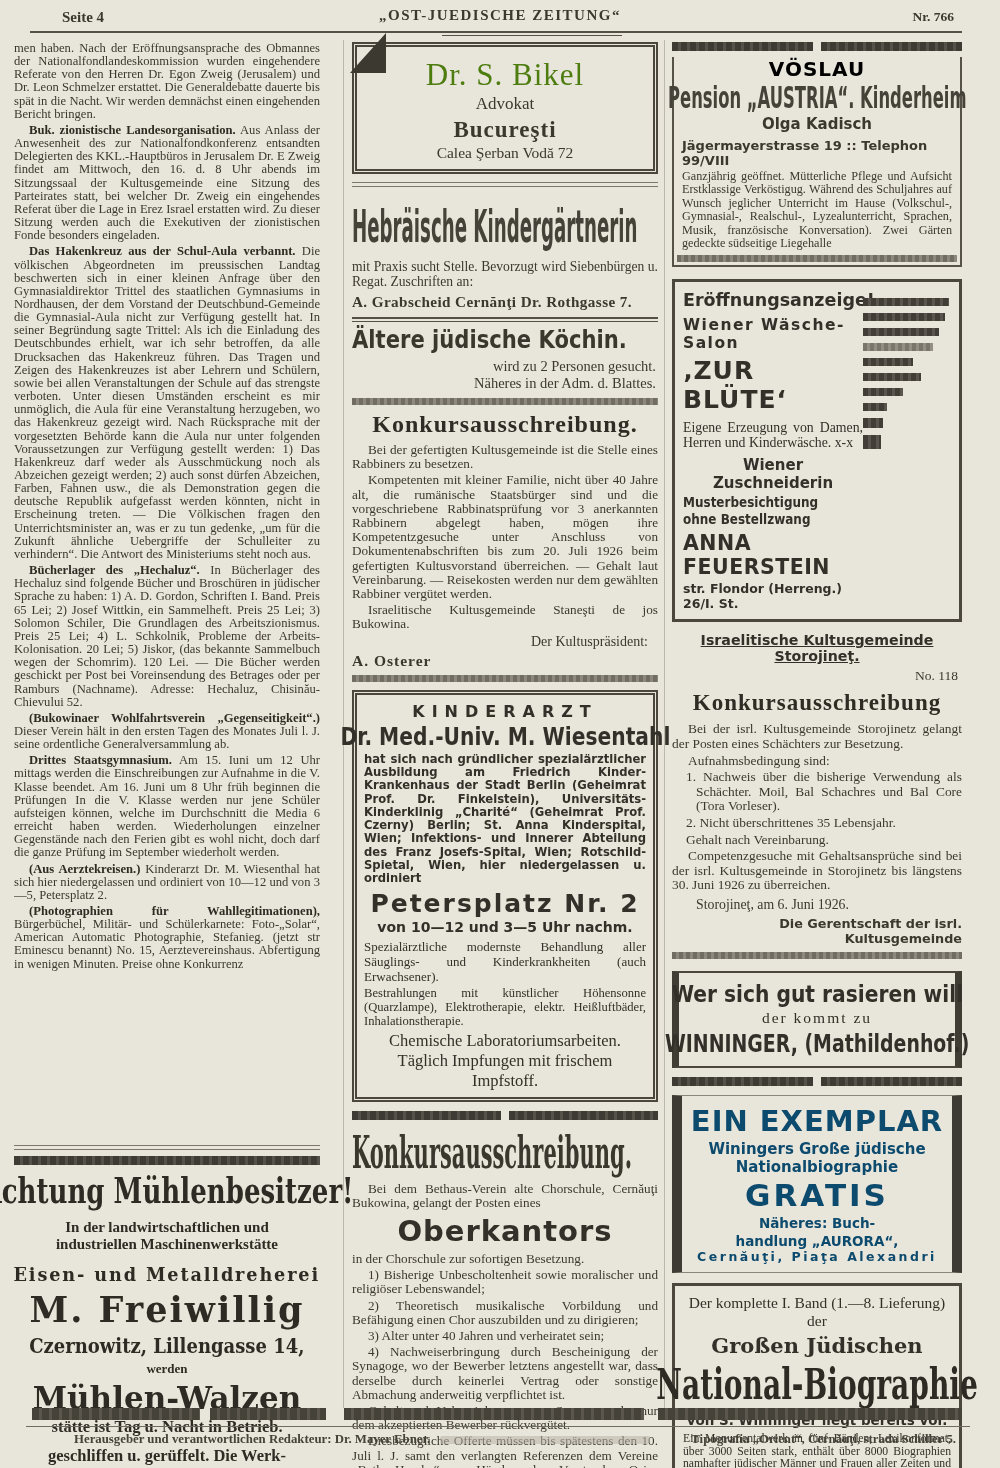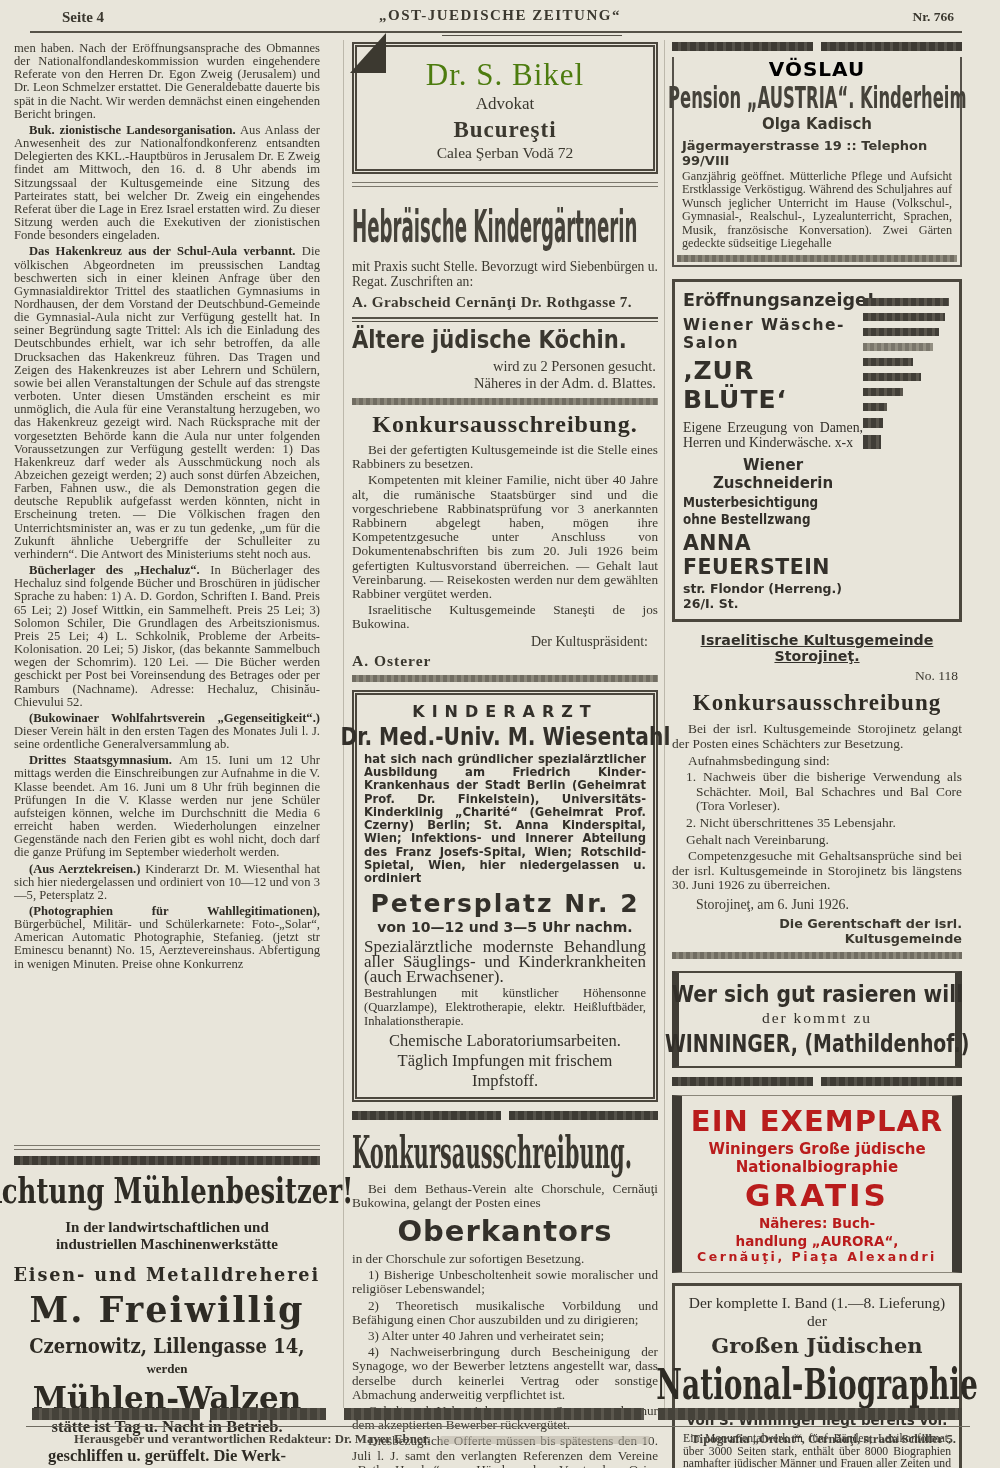--- a/index.html
+++ b/index.html
@@ -78,21 +78,21 @@
   .sig-r2{font-weight:bold;font-size:15.5px;letter-spacing:1px;padding-right:44px;margin-top:2px;}
 
   
   .karzt{border:5px double #4b473d;padding:7px 7px 6px;margin-top:8px;color:#33302a;}
   .ka-kick{font-family:"DejaVu Sans",sans-serif;font-weight:bold;font-size:16px;letter-spacing:7px;text-align:center;}
   .ka-name{margin-top:2px;}
   .ka-name span{font-family:"DejaVu Sans",sans-serif;font-weight:bold;font-size:23px;transform:scale(.88,1.1);transform-origin:center;}
   .ka-bio{font-family:"DejaVu Sans",sans-serif;font-weight:bold;font-size:11.6px;line-height:13.3px;text-align:justify;margin-top:4px;}
   .ka-addr{font-family:"DejaVu Sans",sans-serif;font-weight:bold;font-size:25px;letter-spacing:2px;text-align:center;margin-top:3px;}
   .ka-hours{font-family:"DejaVu Sans",sans-serif;font-weight:bold;font-size:14px;text-align:center;margin-top:1px;}
-  .ka-s1{font-size:17px;line-height:15px;text-align:justify;margin-top:4px;}
+  .ka-s1{font-size:13px;line-height:15px;text-align:justify;margin-top:4px;}
   .ka-s2{font-size:12.6px;line-height:14px;text-align:justify;margin-top:2px;}
   .ka-s3{font-size:16.5px;text-align:center;margin-top:3px;}
   .ka-s4{font-size:16.5px;text-align:center;}
 
   .k2-title{height:46px;align-items:center;margin:10px 0 6px;}
   .k2-title span{font-family:"DejaVu Serif",serif;font-weight:bold;font-size:30px;transform:scale(.7,1.5);transform-origin:left center;color:#3a372f;}
   .oberk{font-family:"DejaVu Sans",sans-serif;font-weight:bold;font-size:29px;text-align:center;letter-spacing:1px;margin:4px 0;color:#33302a;}
 
   
   .voeslau{border:2px solid #56524a;border-top:none;margin-bottom:12px;}
@@ -127,21 +127,21 @@
   .st-sig{font-family:"DejaVu Sans",sans-serif;font-weight:bold;font-size:12.8px;text-align:right;margin:3px 0 6px;}
 
   .winn{border:2px solid #4b473d;border-left:7px solid #403d35;border-right:7px solid #403d35;
         padding:9px 4px 10px;margin-bottom:9px;color:#33302a;}
   .wn-l1 span{font-family:"DejaVu Sans",sans-serif;font-weight:bold;font-size:22px;transform:scale(.92,1.05);transform-origin:center;}
   .wn-l2{font-size:15.5px;text-align:center;margin-top:2px;letter-spacing:2px;}
   .wn-l3{margin-top:3px;}
   .wn-l3 span{font-family:"DejaVu Sans",sans-serif;font-weight:bold;font-size:22.5px;transform:scale(.84,1.1);transform-origin:center;}
 
   .exemp{border-top:1px solid #8a867a;border-bottom:1px solid #8a867a;border-left:10px solid #3e3b34;border-right:10px solid #3e3b34;
-         padding:8px 2px;margin-bottom:10px;text-align:center;color:#b91c1c;}
+         padding:8px 2px;margin-bottom:10px;text-align:center;color:#0c4a6e;}
   .ex-title{font-family:"DejaVu Sans",sans-serif;font-weight:bold;font-size:29px;letter-spacing:1px;}
   .ex-l1{font-family:"DejaVu Sans",sans-serif;font-weight:bold;font-size:15px;margin-top:2px;}
   .ex-l2{font-family:"DejaVu Sans",sans-serif;font-weight:bold;font-size:15px;}
   .ex-gratis{font-family:"DejaVu Sans",sans-serif;font-weight:bold;font-size:31px;letter-spacing:3px;margin-top:1px;}
   .ex-l3{font-family:"DejaVu Sans",sans-serif;font-weight:bold;font-size:13.5px;margin-top:2px;}
   .ex-l5{font-family:"DejaVu Sans",sans-serif;font-weight:bold;font-size:12.5px;letter-spacing:2.5px;}
 
   .bio{border:3px solid #4b473d;padding:8px 8px 8px;color:#33302a;}
   .bio-l1{font-size:15.5px;text-align:center;}
   .bio-l2{font-family:"DejaVu Serif",serif;font-weight:bold;font-size:21px;text-align:center;margin-top:3px;}

